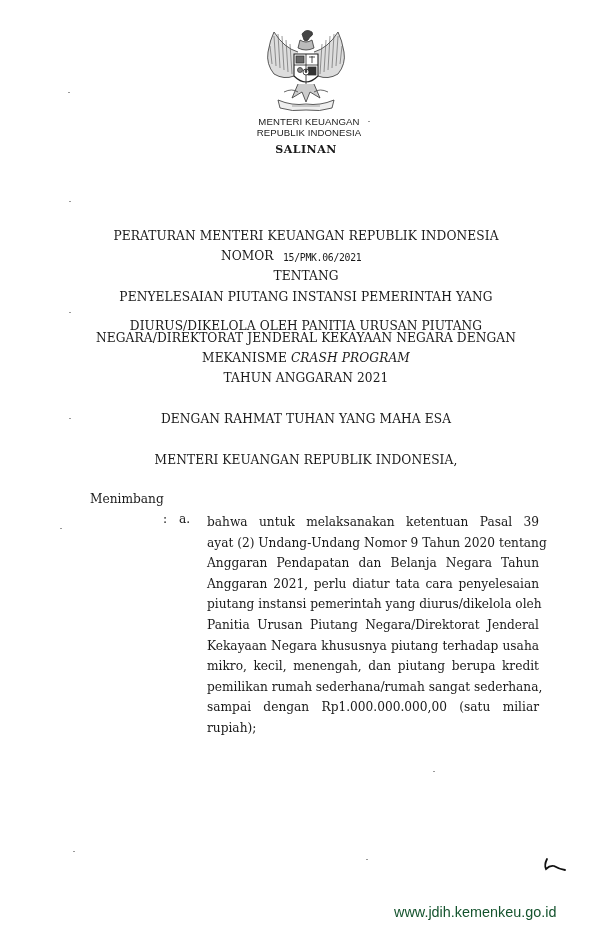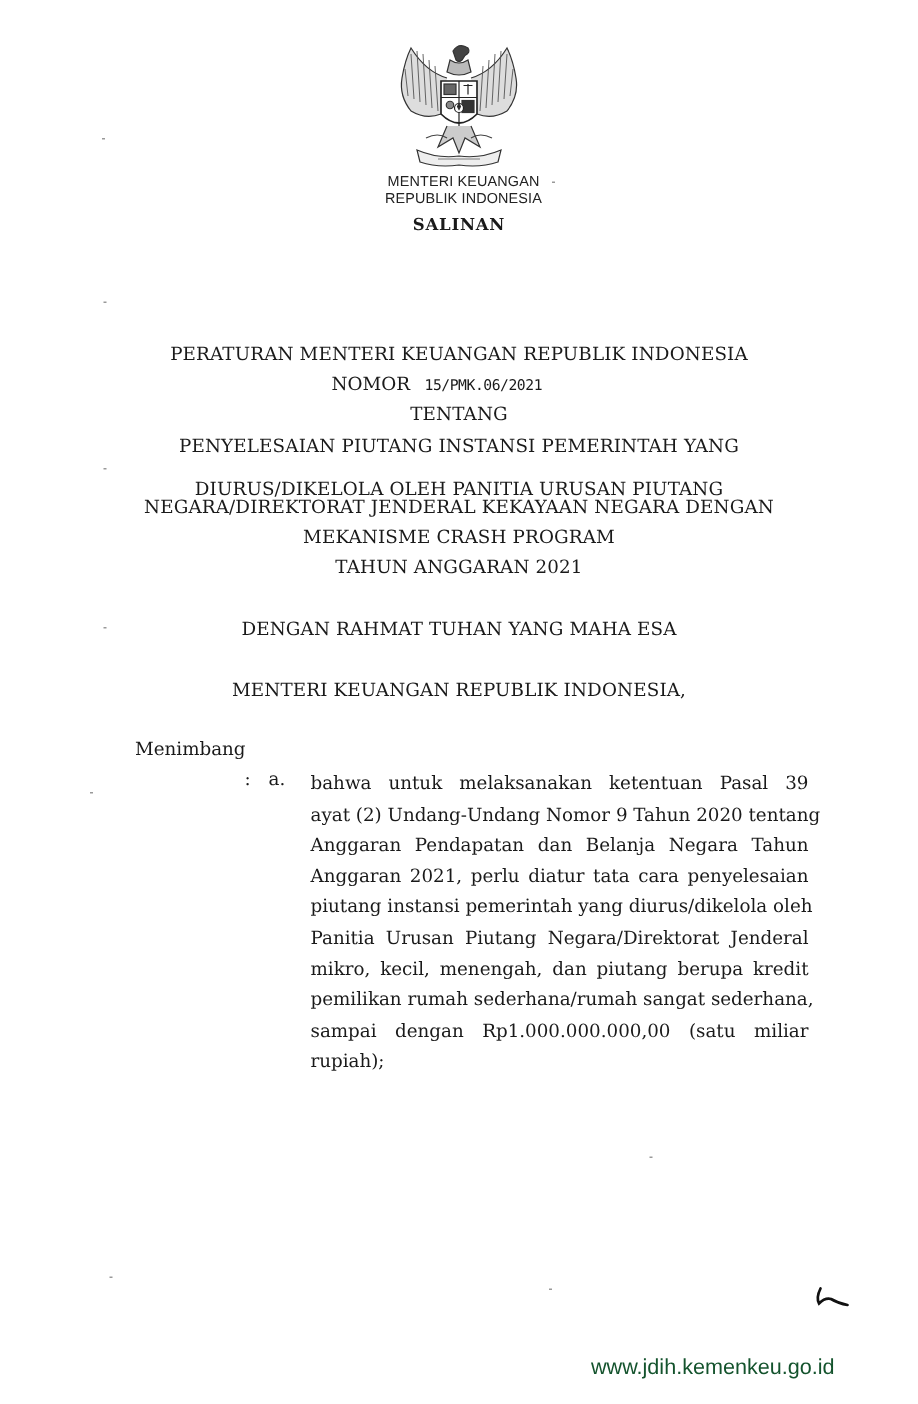--- a/index.html
+++ b/index.html
@@ -20,21 +20,21 @@
                    font-size:9.8px; letter-spacing:-0.3px; }
     .l-peraturan { top:229px; }
     .l-tentang { top:269px; }
     .l-t1 { top:290px; }
     .l-t2 { top:319px; }
     .l-t3 { top:331px; }
     .l-t4 { top:351px; }
     .l-t5 { top:371px; }
     .l-rahmat { top:412px; }
     .l-menteri { top:453px; }
-    .ital { }
+    .ital { font-style:italic; }
     .men-label { left:90px; top:492px; font-size:12.2px; }
     .men-colon { left:163px; top:512px; font-size:12.2px; }
     .men-item { left:179px; top:512px; font-size:12.2px; }
     .body-para { left:207px; top:512px; width:332px; font-size:12.2px; line-height:20.6px; }
     .body-line { display:block; text-align:justify; text-align-last:justify; white-space:nowrap; height:20.6px; }
     .body-line.last { text-align-last:left; }
     .paraf { left:541px; top:855px; width:30px; height:20px; }
     .footer-link { left:394px; top:904px; font-family:"Liberation Sans", sans-serif; font-size:14.4px;
                    color:#14532d; text-decoration:none; }
     .speck { position:absolute; width:2px; height:1px; background:#999; }
@@ -94,20 +94,21 @@
 <div class="abs men-label">Menimbang</div>
 <div class="abs men-colon">:</div>
 <div class="abs men-item">a.</div>
 <div class="abs body-para">
   <span class="body-line">bahwa untuk melaksanakan ketentuan Pasal 39</span>
   <span class="body-line">ayat (2) Undang-Undang Nomor 9 Tahun 2020 tentang</span>
   <span class="body-line">Anggaran Pendapatan dan Belanja Negara Tahun</span>
   <span class="body-line">Anggaran 2021, perlu diatur tata cara penyelesaian</span>
   <span class="body-line">piutang instansi pemerintah yang diurus/dikelola oleh</span>
   <span class="body-line">Panitia Urusan Piutang Negara/Direktorat Jenderal</span>
+  <span class="body-line">Kekayaan Negara khususnya piutang terhadap usaha</span>
   <span class="body-line">mikro, kecil, menengah, dan piutang berupa kredit</span>
   <span class="body-line">pemilikan rumah sederhana/rumah sangat sederhana,</span>
   <span class="body-line">sampai dengan Rp1.000.000.000,00 (satu miliar</span>
   <span class="body-line last">rupiah);</span>
 </div>
 
 <div class="speck" style="left:68px;top:92px;"></div>
 <div class="speck" style="left:368px;top:121px;"></div>
 <div class="speck" style="left:69px;top:201px;"></div>
 <div class="speck" style="left:69px;top:312px;"></div>

